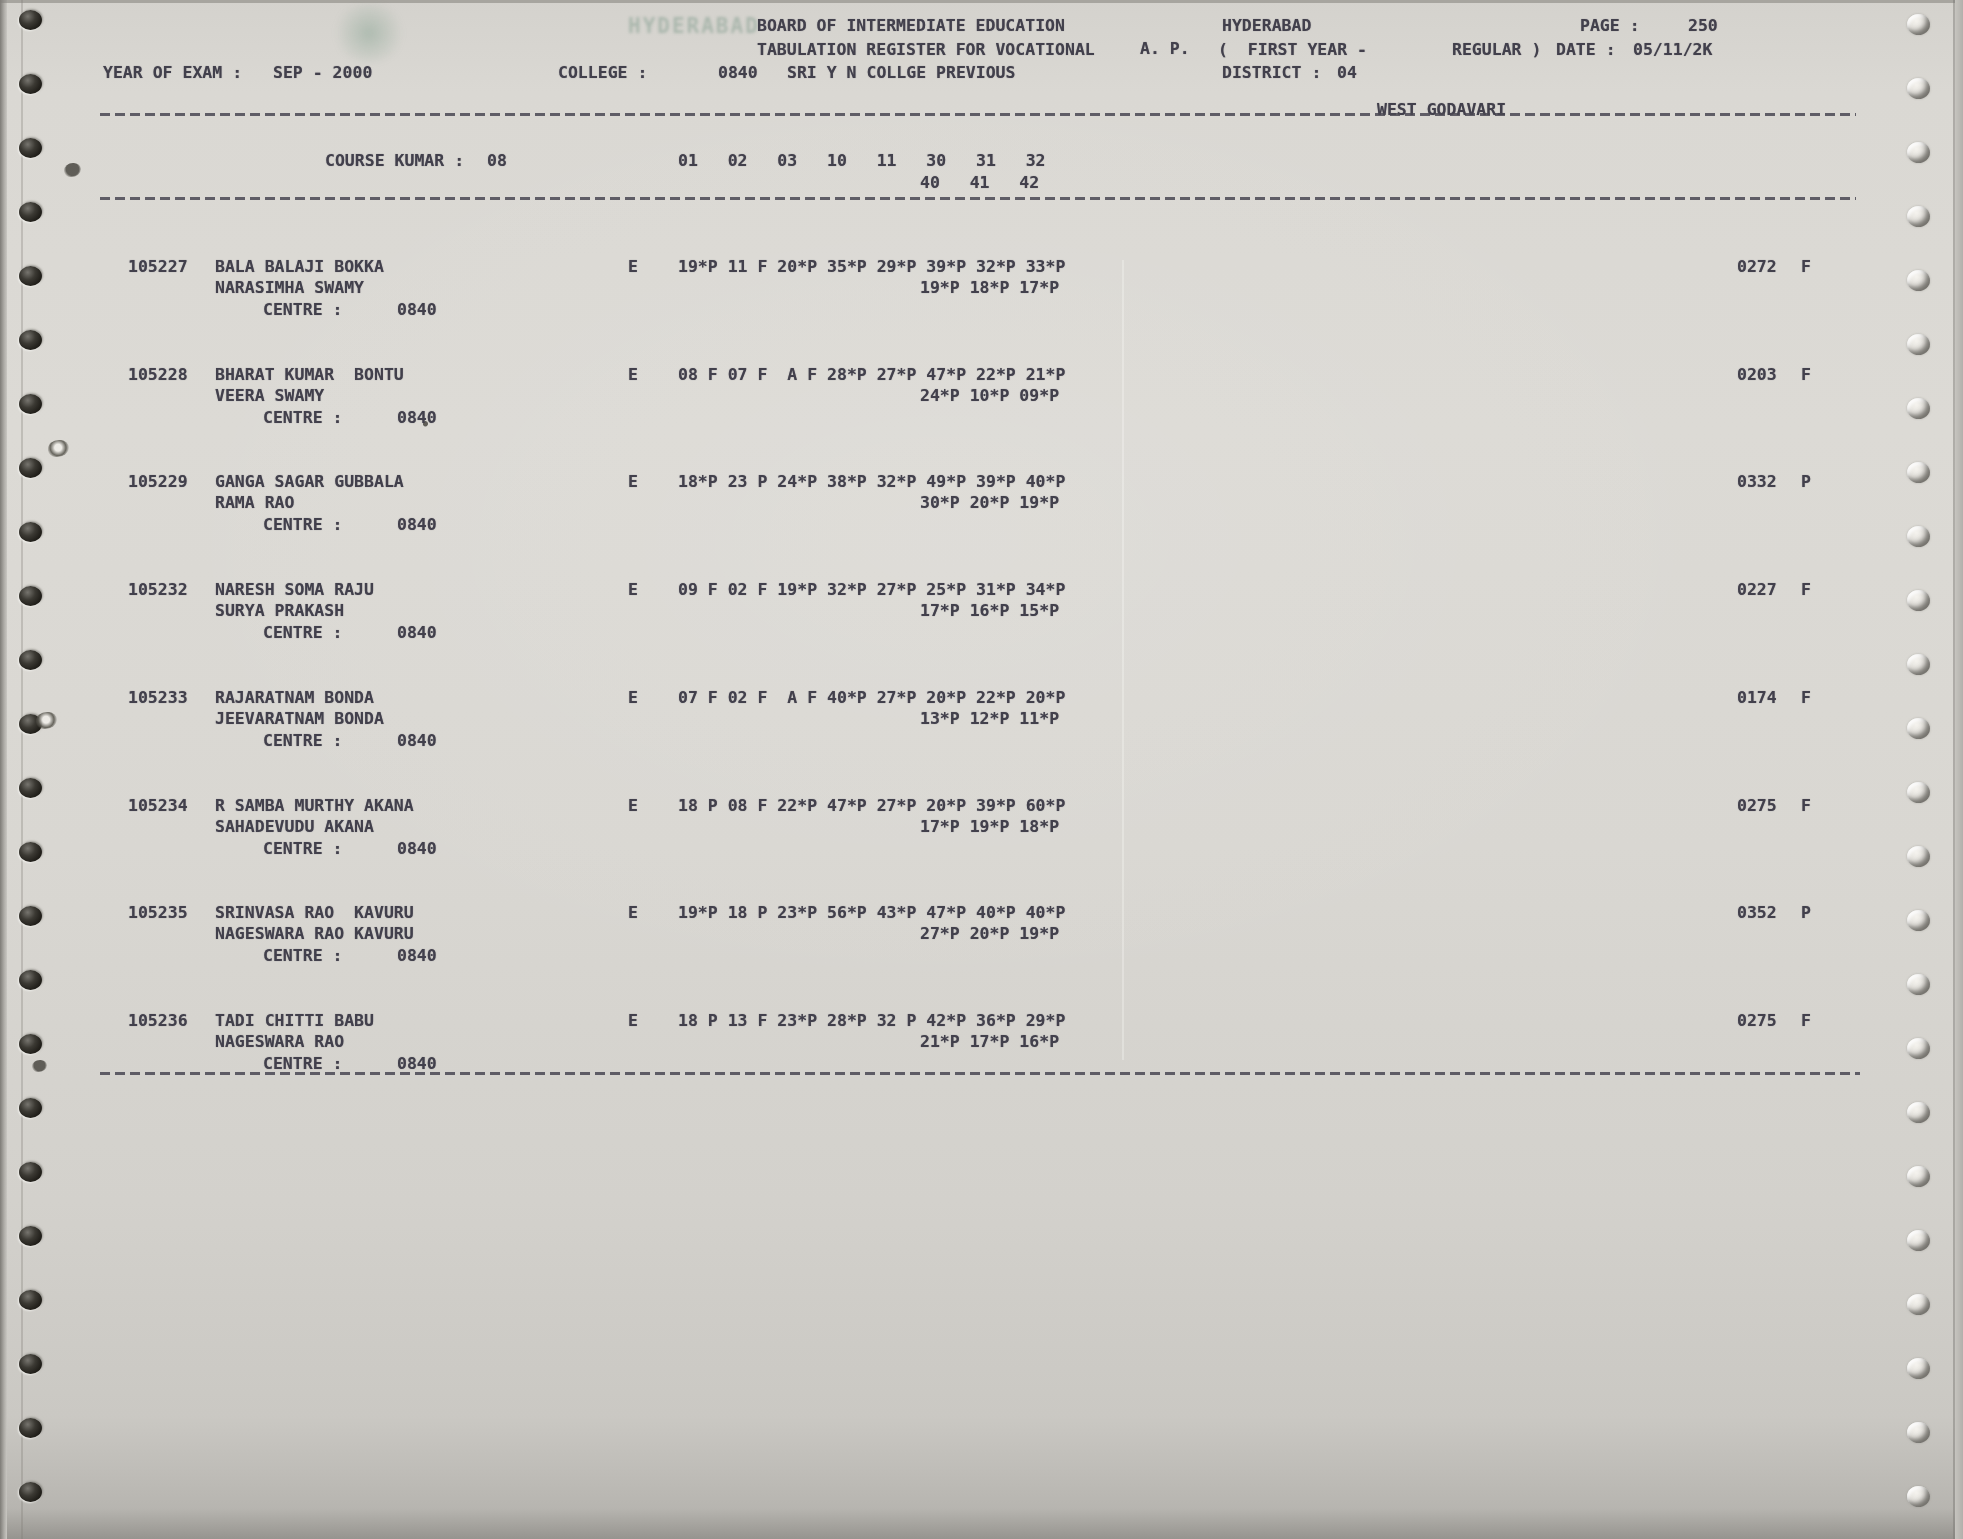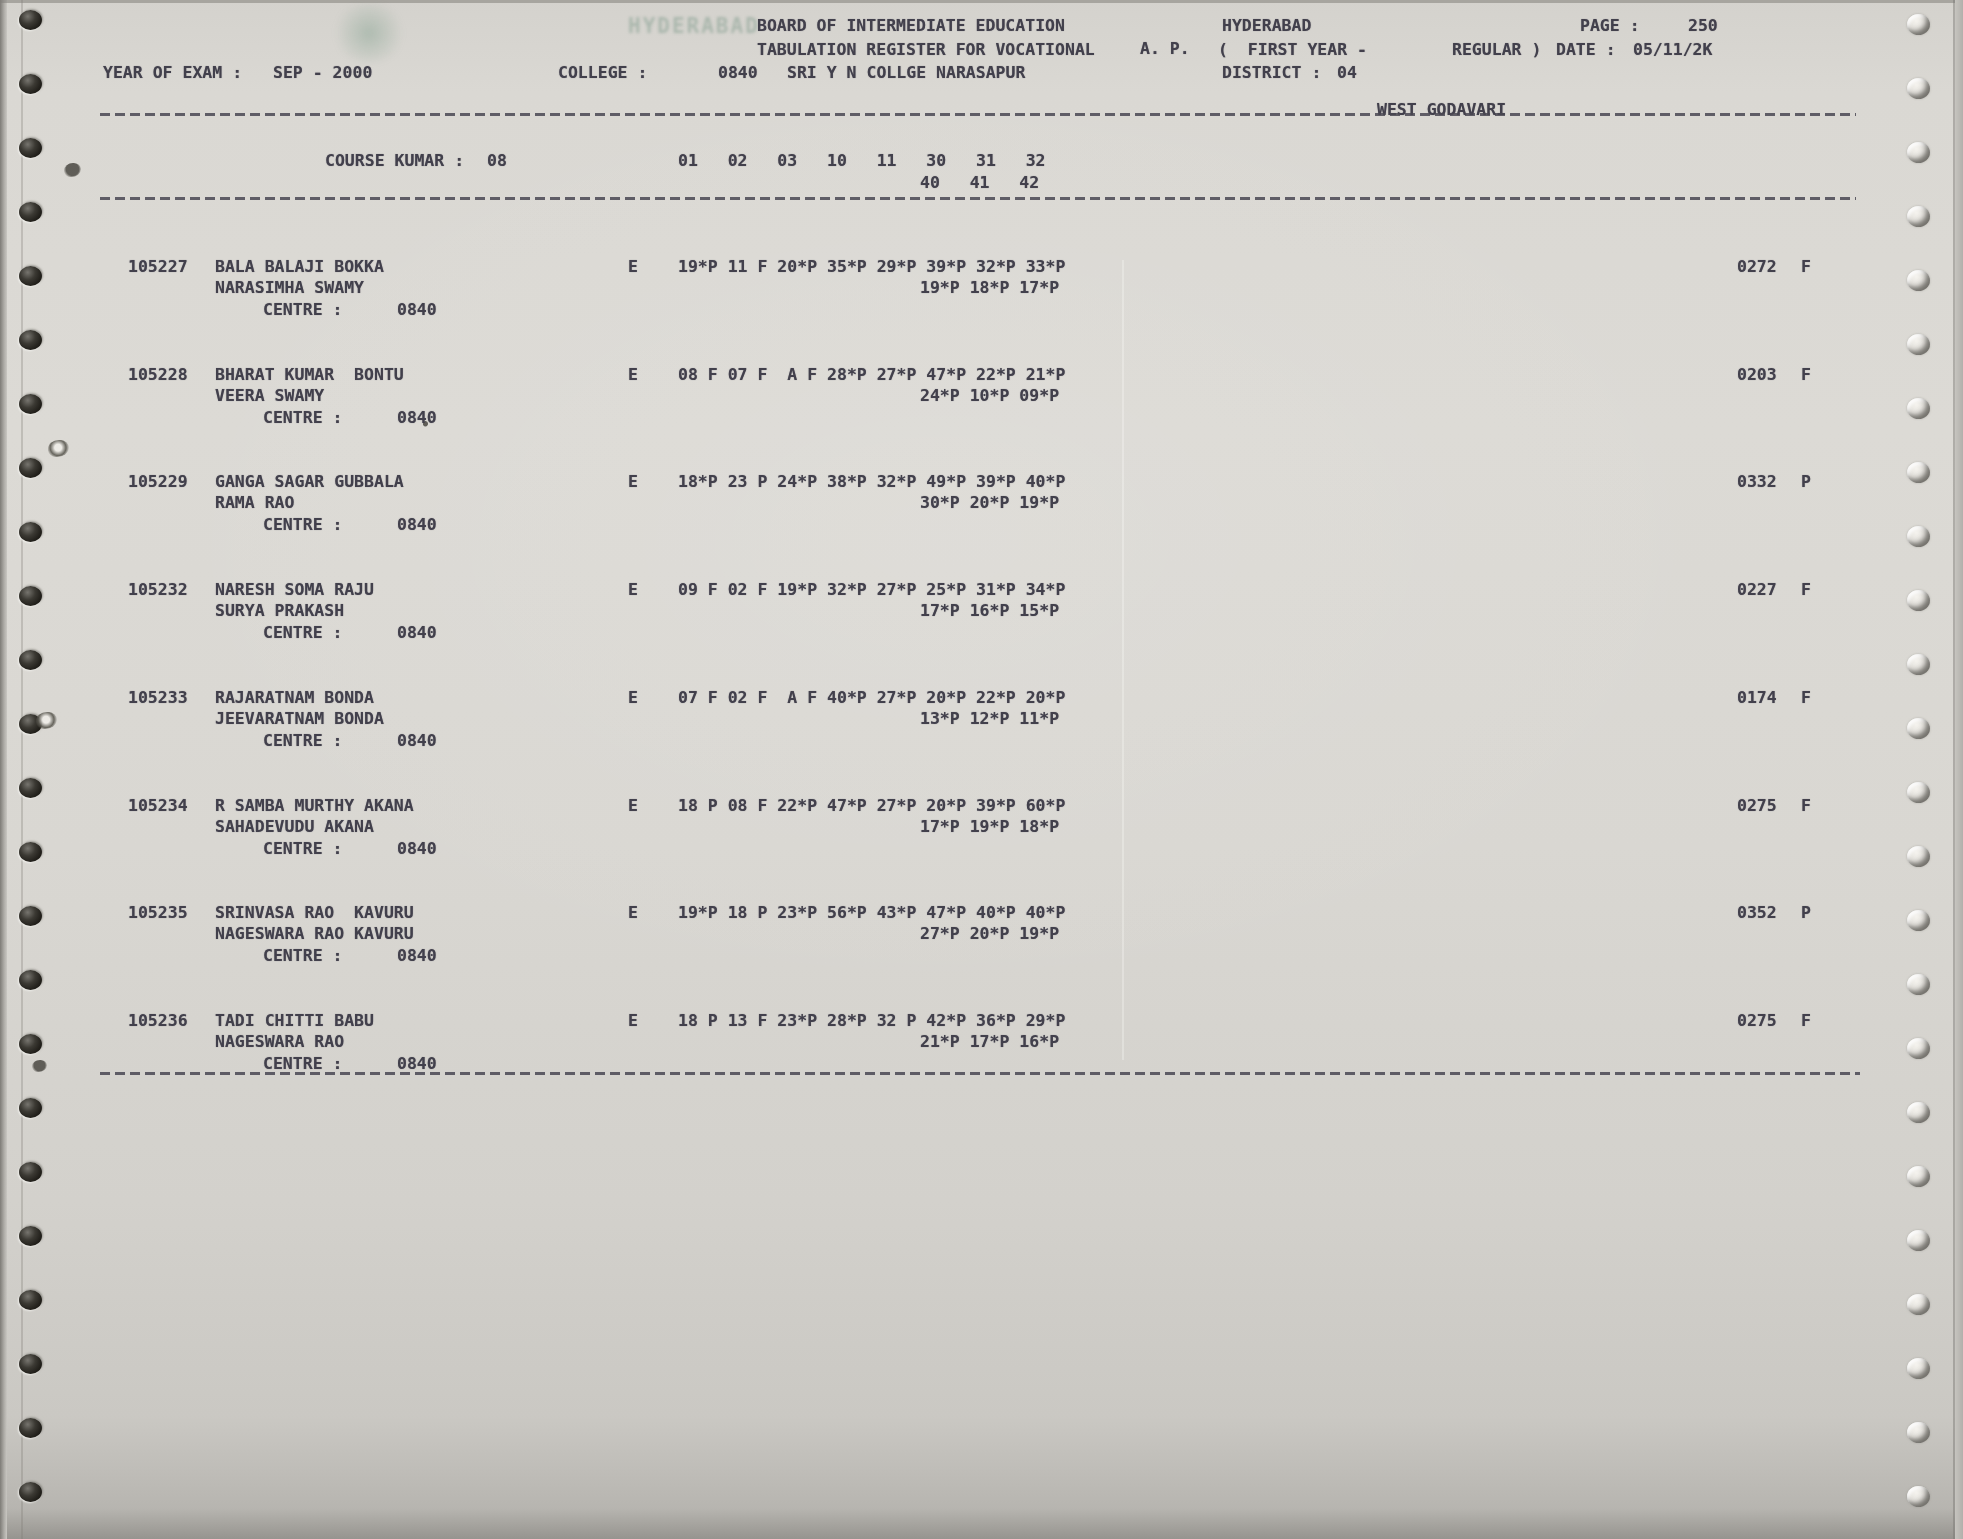--- a/index.html
+++ b/index.html
@@ -134,21 +134,21 @@
   <span class="t" style="left:757px;top:39px;">TABULATION REGISTER FOR VOCATIONAL</span>
   <span class="t" style="left:1218px;top:39px;">(  FIRST YEAR -</span>
   <span class="t" style="left:1452px;top:39px;">REGULAR )</span>
   <span class="t" style="left:1556px;top:39px;">DATE :</span>
   <span class="t" style="left:1633px;top:39px;">05/11/2K</span>
 
   <span class="t" style="left:103px;top:62px;">YEAR OF EXAM :</span>
   <span class="t" style="left:273px;top:62px;">SEP - 2000</span>
   <span class="t" style="left:558px;top:62px;">COLLEGE :</span>
   <span class="t" style="left:718px;top:62px;">0840</span>
-  <span class="t" style="left:787px;top:62px;">SRI Y N COLLGE NARASAPUR</span>
+  <span class="t" style="left:787px;top:62px;">SRI Y N COLLGE PREVIOUS</span>
   <span class="t" style="left:1222px;top:62px;">DISTRICT :</span>
   <span class="t" style="left:1337px;top:62px;">04</span>
   <span class="t" style="left:1377px;top:62px;margin-top:37px;">WEST GODAVARI</span>
 
   <div class="dash" style="left:100px;top:113px;width:1756px;"></div>
 
   <span class="t" style="left:325px;top:150px;">COURSE KUMAR :</span>
   <span class="t" style="left:487px;top:150px;">08</span>
   <span class="t" style="left:678px;top:150px;">01   02   03   10   11   30   31   32</span>
   <span class="t" style="left:920px;top:172px;">40   41   42</span>

